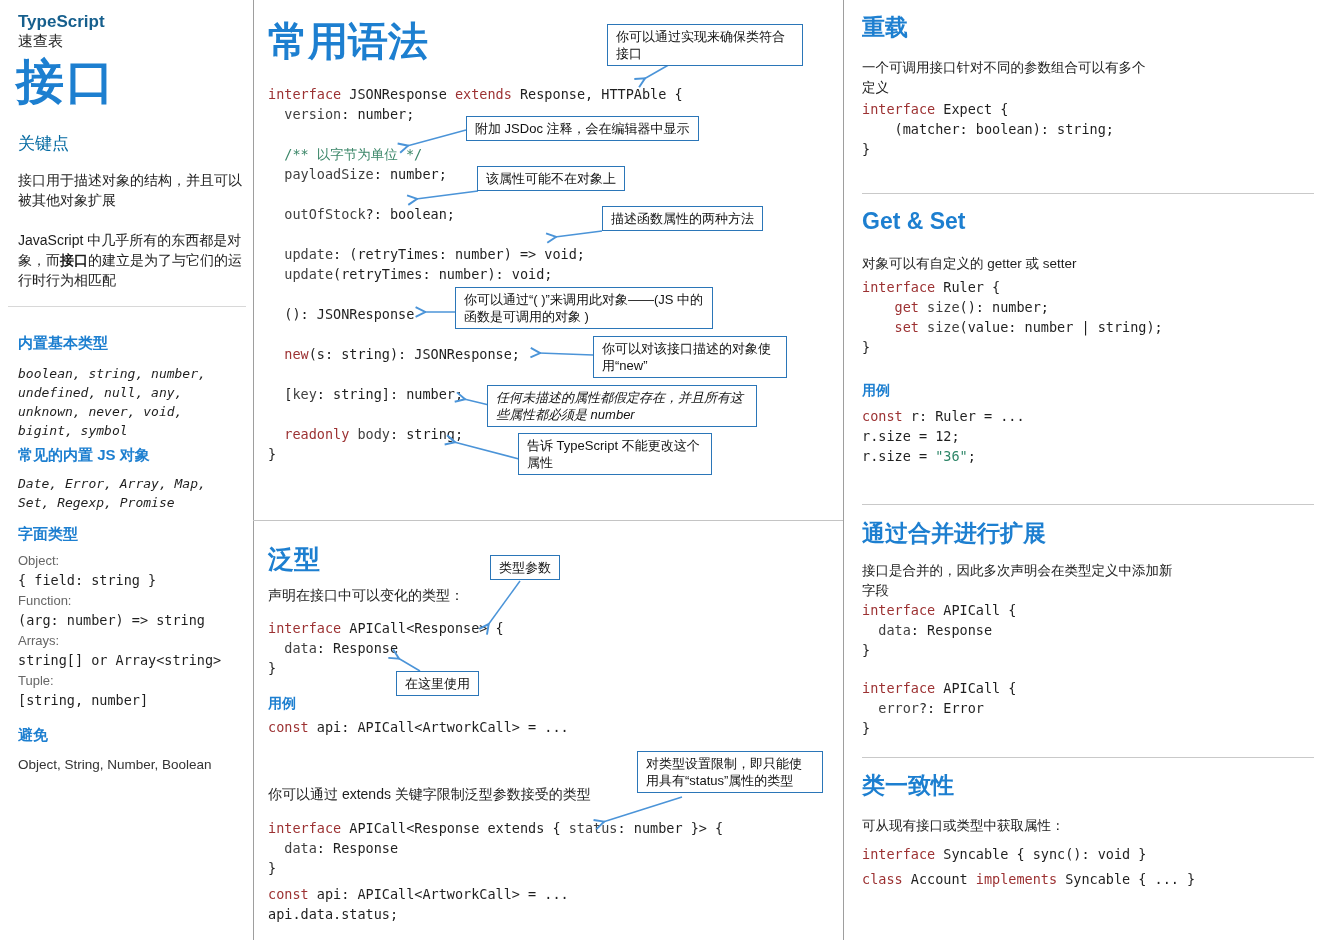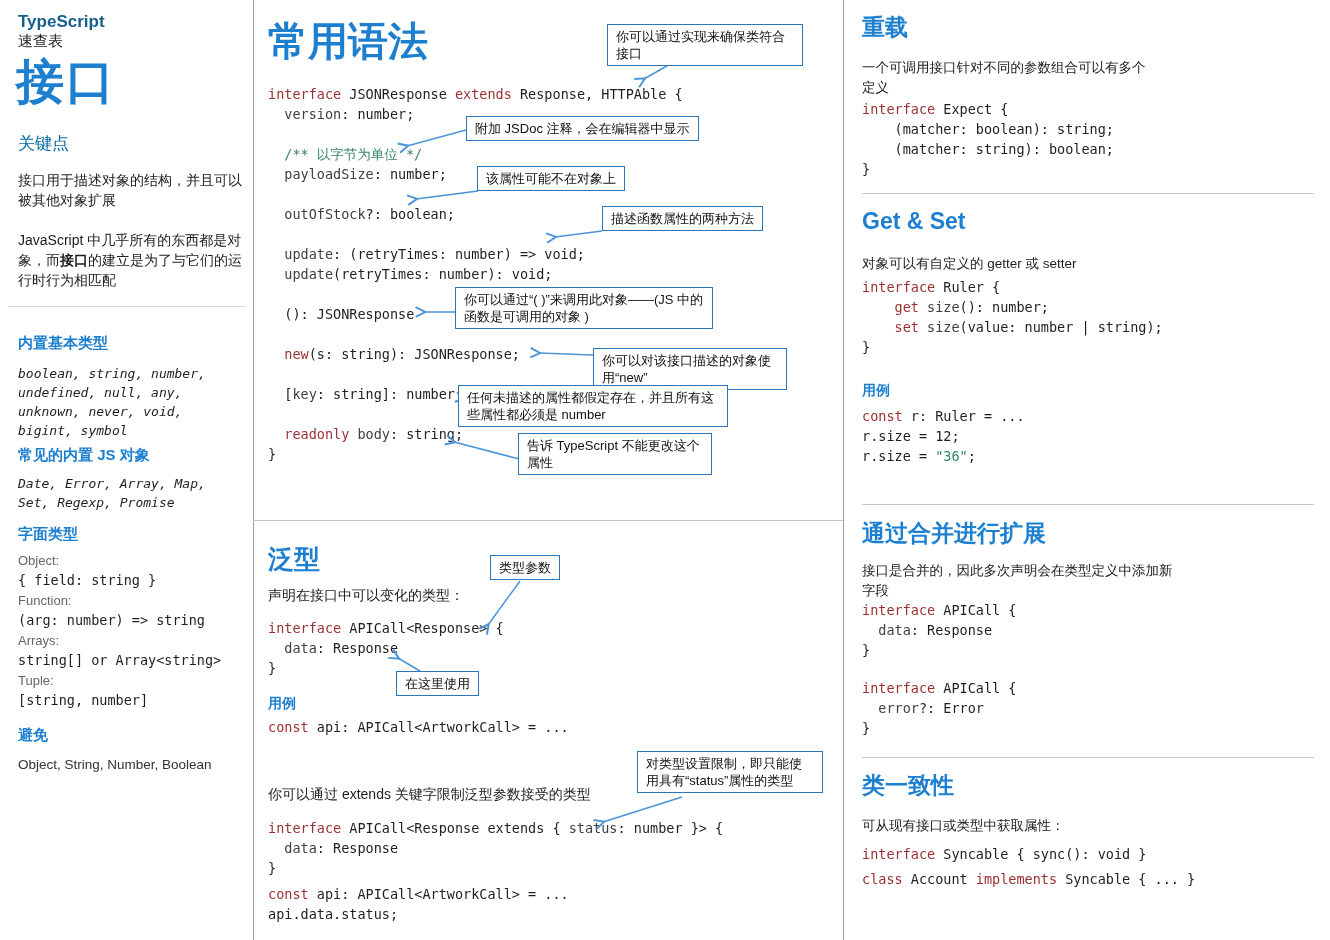--- a/index.html
+++ b/index.html
@@ -87,39 +87,39 @@
 <div class="abs avoidtxt" style="left:18px;top:757px;">Object, String, Number, Boolean</div>
 
 <div class="abs h-main" style="left:268px;top:14px;">常用语法</div>
 <div class="abs code" style="left:268px;top:84px;"><div><span class="tok-k">interface</span><span class="tok-n"> JSONResponse </span><span class="tok-k">extends</span><span class="tok-n"> Response, HTTPAble {</span></div><div><span class="tok-p">  version</span><span class="tok-n">: number;</span></div><div>&nbsp;</div><div><span class="tok-c">  /** 以字节为单位 */</span></div><div><span class="tok-p">  payloadSize</span><span class="tok-n">: number;</span></div><div>&nbsp;</div><div><span class="tok-p">  outOfStock</span><span class="tok-n">?: boolean;</span></div><div>&nbsp;</div><div><span class="tok-p">  update</span><span class="tok-n">: (retryTimes: number) =&gt; void;</span></div><div><span class="tok-p">  update</span><span class="tok-n">(retryTimes: number): void;</span></div><div>&nbsp;</div><div><span class="tok-n">  (): JSONResponse</span></div><div>&nbsp;</div><div><span class="tok-k">  new</span><span class="tok-n">(s: string): JSONResponse;</span></div><div>&nbsp;</div><div><span class="tok-n">  [</span><span class="tok-p">key</span><span class="tok-n">: string]: number;</span></div><div>&nbsp;</div><div><span class="tok-k">  readonly</span><span class="tok-p"> body</span><span class="tok-n">: string;</span></div><div><span class="tok-n">}</span></div></div>
 
 <div class="callout" style="left:607px;top:24px;width:178px;">你可以通过实现来确保类符合接口</div>
 <div class="callout nowrap" style="left:466px;top:116px;">附加 JSDoc 注释，会在编辑器中显示</div>
 <div class="callout nowrap" style="left:477px;top:166px;">该属性可能不在对象上</div>
 <div class="callout nowrap" style="left:602px;top:206px;">描述函数属性的两种方法</div>
 <div class="callout" style="left:455px;top:287px;width:240px;">你可以通过“( )”来调用此对象——(JS 中的函数是可调用的对象 )</div>
-<div class="callout" style="left:593px;top:336px;width:176px;margin-top:12px;">你可以对该接口描述的对象使用“new”</div>
-<div class="callout" style="left:458px;top:385px;width:252px;">任何未描述的属性都假定存在，并且所有这些属性都必须是 number</div>
+<div class="callout" style="left:593px;top:336px;width:176px;">你可以对该接口描述的对象使用“new”</div>
+<div class="callout" style="left:487px;top:385px;width:252px;font-style:italic;">任何未描述的属性都假定存在，并且所有这些属性都必须是 number</div>
 <div class="callout" style="left:518px;top:433px;width:176px;">告诉 TypeScript 不能更改这个属性</div>
 
 <div class="abs h-mid" style="left:268px;top:542px;">泛型</div>
 <div class="abs para" style="left:268px;top:585px;">声明在接口中可以变化的类型：</div>
 <div class="abs code" style="left:268px;top:618px;"><div><span class="tok-k">interface</span><span class="tok-n"> APICall&lt;Response&gt; {</span></div><div><span class="tok-p">  data</span><span class="tok-n">: Response</span></div><div><span class="tok-n">}</span></div></div>
 <div class="callout nowrap" style="left:490px;top:555px;">类型参数</div>
 <div class="callout nowrap" style="left:396px;top:671px;">在这里使用</div>
 <div class="abs h-usage" style="left:268px;top:695px;">用例</div>
 <div class="abs code" style="left:268px;top:717px;"><div><span class="tok-k">const</span><span class="tok-n"> api: APICall&lt;ArtworkCall&gt; = ...</span></div></div>
 <div class="abs para" style="left:268px;top:784px;">你可以通过 extends 关键字限制泛型参数接受的类型</div>
 <div class="callout" style="left:637px;top:751px;width:168px;">对类型设置限制，即只能使用具有“status”属性的类型</div>
 <div class="abs code" style="left:268px;top:818px;"><div><span class="tok-k">interface</span><span class="tok-n"> APICall&lt;Response extends { </span><span class="tok-p">status</span><span class="tok-n">: number }&gt; {</span></div><div><span class="tok-p">  data</span><span class="tok-n">: Response</span></div><div><span class="tok-n">}</span></div></div>
 <div class="abs code" style="left:268px;top:884px;"><div><span class="tok-k">const</span><span class="tok-n"> api: APICall&lt;ArtworkCall&gt; = ...</span></div><div><span class="tok-n">api.data.status;</span></div></div>
 
 <div class="abs h-right" style="left:862px;top:12px;">重载</div>
 <div class="abs desc" style="left:862px;top:58px;width:296px;">一个可调用接口针对不同的参数组合可以有多个定义</div>
-<div class="abs code" style="left:862px;top:99px;"><div><span class="tok-k">interface</span><span class="tok-n"> Expect {</span></div><div><span class="tok-n">    (matcher: boolean): string;</span></div><div><span class="tok-n">    (matcher: string): boolean;</span></div><div><span class="tok-n">}</span></div></div>
+<div class="abs code" style="left:862px;top:99px;"><div><span class="tok-k">interface</span><span class="tok-n"> Expect {</span></div><div><span class="tok-n">    (matcher: boolean): string;</span></div><div><span class="tok-n">}</span></div></div>
 
 <div class="abs h-right" style="left:862px;top:208px;">Get &amp; Set</div>
 <div class="abs desc" style="left:862px;top:254px;">对象可以有自定义的 getter 或 setter</div>
 <div class="abs code" style="left:862px;top:277px;"><div><span class="tok-k">interface</span><span class="tok-n"> Ruler {</span></div><div><span class="tok-k">    get</span><span class="tok-p"> size</span><span class="tok-n">(): number;</span></div><div><span class="tok-k">    set</span><span class="tok-p"> size</span><span class="tok-n">(value: number | string);</span></div><div><span class="tok-n">}</span></div></div>
 <div class="abs h-usage" style="left:862px;top:382px;">用例</div>
 <div class="abs code" style="left:862px;top:406px;"><div><span class="tok-k">const</span><span class="tok-n"> r: Ruler = ...</span></div><div><span class="tok-n">r.size = 12;</span></div><div><span class="tok-n">r.size = </span><span class="tok-s">"36"</span><span class="tok-n">;</span></div></div>
 
 <div class="abs h-right" style="left:862px;top:518px;">通过合并进行扩展</div>
 <div class="abs desc" style="left:862px;top:561px;width:320px;">接口是合并的，因此多次声明会在类型定义中添加新字段</div>
 <div class="abs code" style="left:862px;top:600px;"><div><span class="tok-k">interface</span><span class="tok-n"> APICall {</span></div><div><span class="tok-p">  data</span><span class="tok-n">: Response</span></div><div><span class="tok-n">}</span></div></div>

